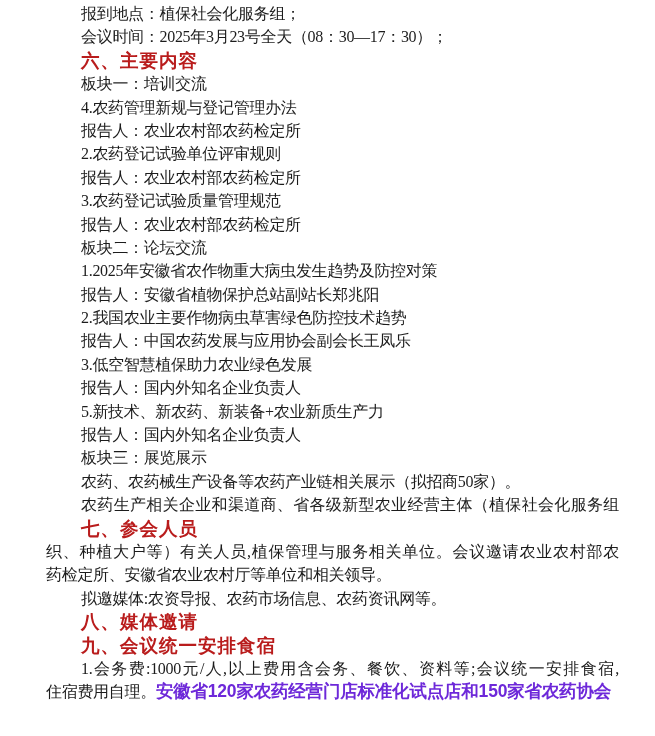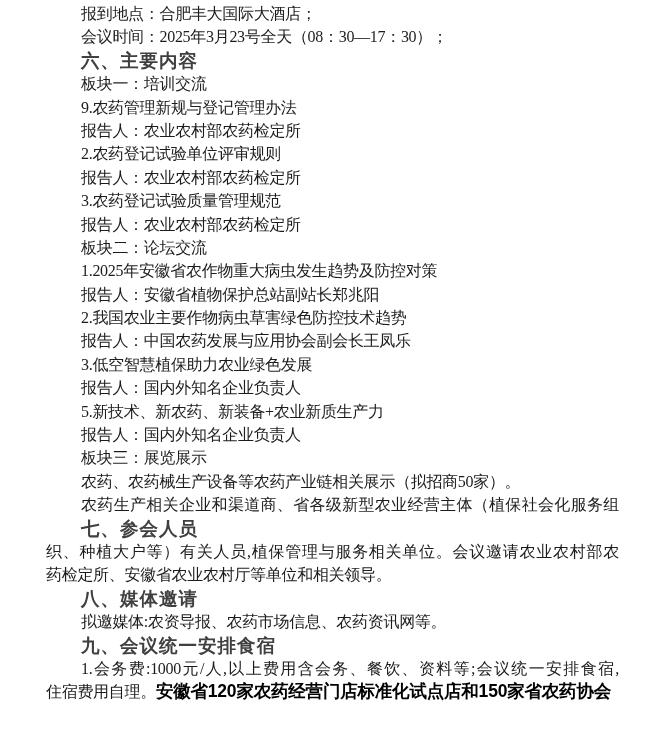--- a/index.html
+++ b/index.html
@@ -33,57 +33,57 @@
   .line.stretch {
     white-space: normal;
     text-align: justify;
     text-align-last: justify;
   }
   .line.heading {
     font-family: "Liberation Sans", sans-serif;
     font-weight: bold;
     font-size: 18.5px;
     letter-spacing: 1px;
-    color: #404040;
+    color: #b91c1c;
   }
   .run-bold-sans {
     font-family: "Liberation Sans", sans-serif;
     font-weight: bold;
     font-size: 17.5px;
     letter-spacing: -0.2px;
-    color: #000000;
+    color: #6d28d9;
   }
 </style>
 </head>
 <body>
 
 <div id="doc">
-    <div class="line indent"><span>报到地点：合肥丰大国际大酒店；</span></div>
+    <div class="line indent"><span>报到地点：植保社会化服务组；</span></div>
     <div class="line indent"><span>会议时间：2025年3月23号全天（08：30—17：30）；</span></div>
     <div class="line indent heading"><span>六、主要内容</span></div>
     <div class="line indent"><span>板块一：培训交流</span></div>
-    <div class="line indent"><span>9.农药管理新规与登记管理办法</span></div>
+    <div class="line indent"><span>4.农药管理新规与登记管理办法</span></div>
     <div class="line indent"><span>报告人：农业农村部农药检定所</span></div>
     <div class="line indent"><span>2.农药登记试验单位评审规则</span></div>
     <div class="line indent"><span>报告人：农业农村部农药检定所</span></div>
     <div class="line indent"><span>3.农药登记试验质量管理规范</span></div>
     <div class="line indent"><span>报告人：农业农村部农药检定所</span></div>
     <div class="line indent"><span>板块二：论坛交流</span></div>
     <div class="line indent"><span>1.2025年安徽省农作物重大病虫发生趋势及防控对策</span></div>
     <div class="line indent"><span>报告人：安徽省植物保护总站副站长郑兆阳</span></div>
     <div class="line indent"><span>2.我国农业主要作物病虫草害绿色防控技术趋势</span></div>
     <div class="line indent"><span>报告人：中国农药发展与应用协会副会长王凤乐</span></div>
     <div class="line indent"><span>3.低空智慧植保助力农业绿色发展</span></div>
     <div class="line indent"><span>报告人：国内外知名企业负责人</span></div>
     <div class="line indent"><span>5.新技术、新农药、新装备+农业新质生产力</span></div>
     <div class="line indent"><span>报告人：国内外知名企业负责人</span></div>
     <div class="line indent"><span>板块三：展览展示</span></div>
     <div class="line indent"><span>农药、农药械生产设备等农药产业链相关展示（拟招商50家）。</span></div>
     <div class="line indent stretch"><span>农药生产相关企业和渠道商、省各级新型农业经营主体（植保社会化服务组</span></div>
     <div class="line indent heading"><span>七、参会人员</span></div>
     <div class="line stretch"><span>织、种植大户等）有关人员,植保管理与服务相关单位。会议邀请农业农村部农</span></div>
     <div class="line"><span>药检定所、安徽省农业农村厅等单位和相关领导。</span></div>
+    <div class="line indent"><span>拟邀媒体:农资导报、农药市场信息、农药资讯网等。</span></div>
     <div class="line indent heading"><span>八、媒体邀请</span></div>
-    <div class="line indent"><span>拟邀媒体:农资导报、农药市场信息、农药资讯网等。</span></div>
     <div class="line indent heading"><span>九、会议统一安排食宿</span></div>
     <div class="line indent stretch"><span>1.会务费:1000元/人,以上费用含会务、餐饮、资料等;会议统一安排食宿,</span></div>
     <div class="line"><span>住宿费用自理。</span><span class="run-bold-sans">安徽省120家农药经营门店标准化试点店和150家省农药协会</span></div>
   </div>
 
 </body></html>

